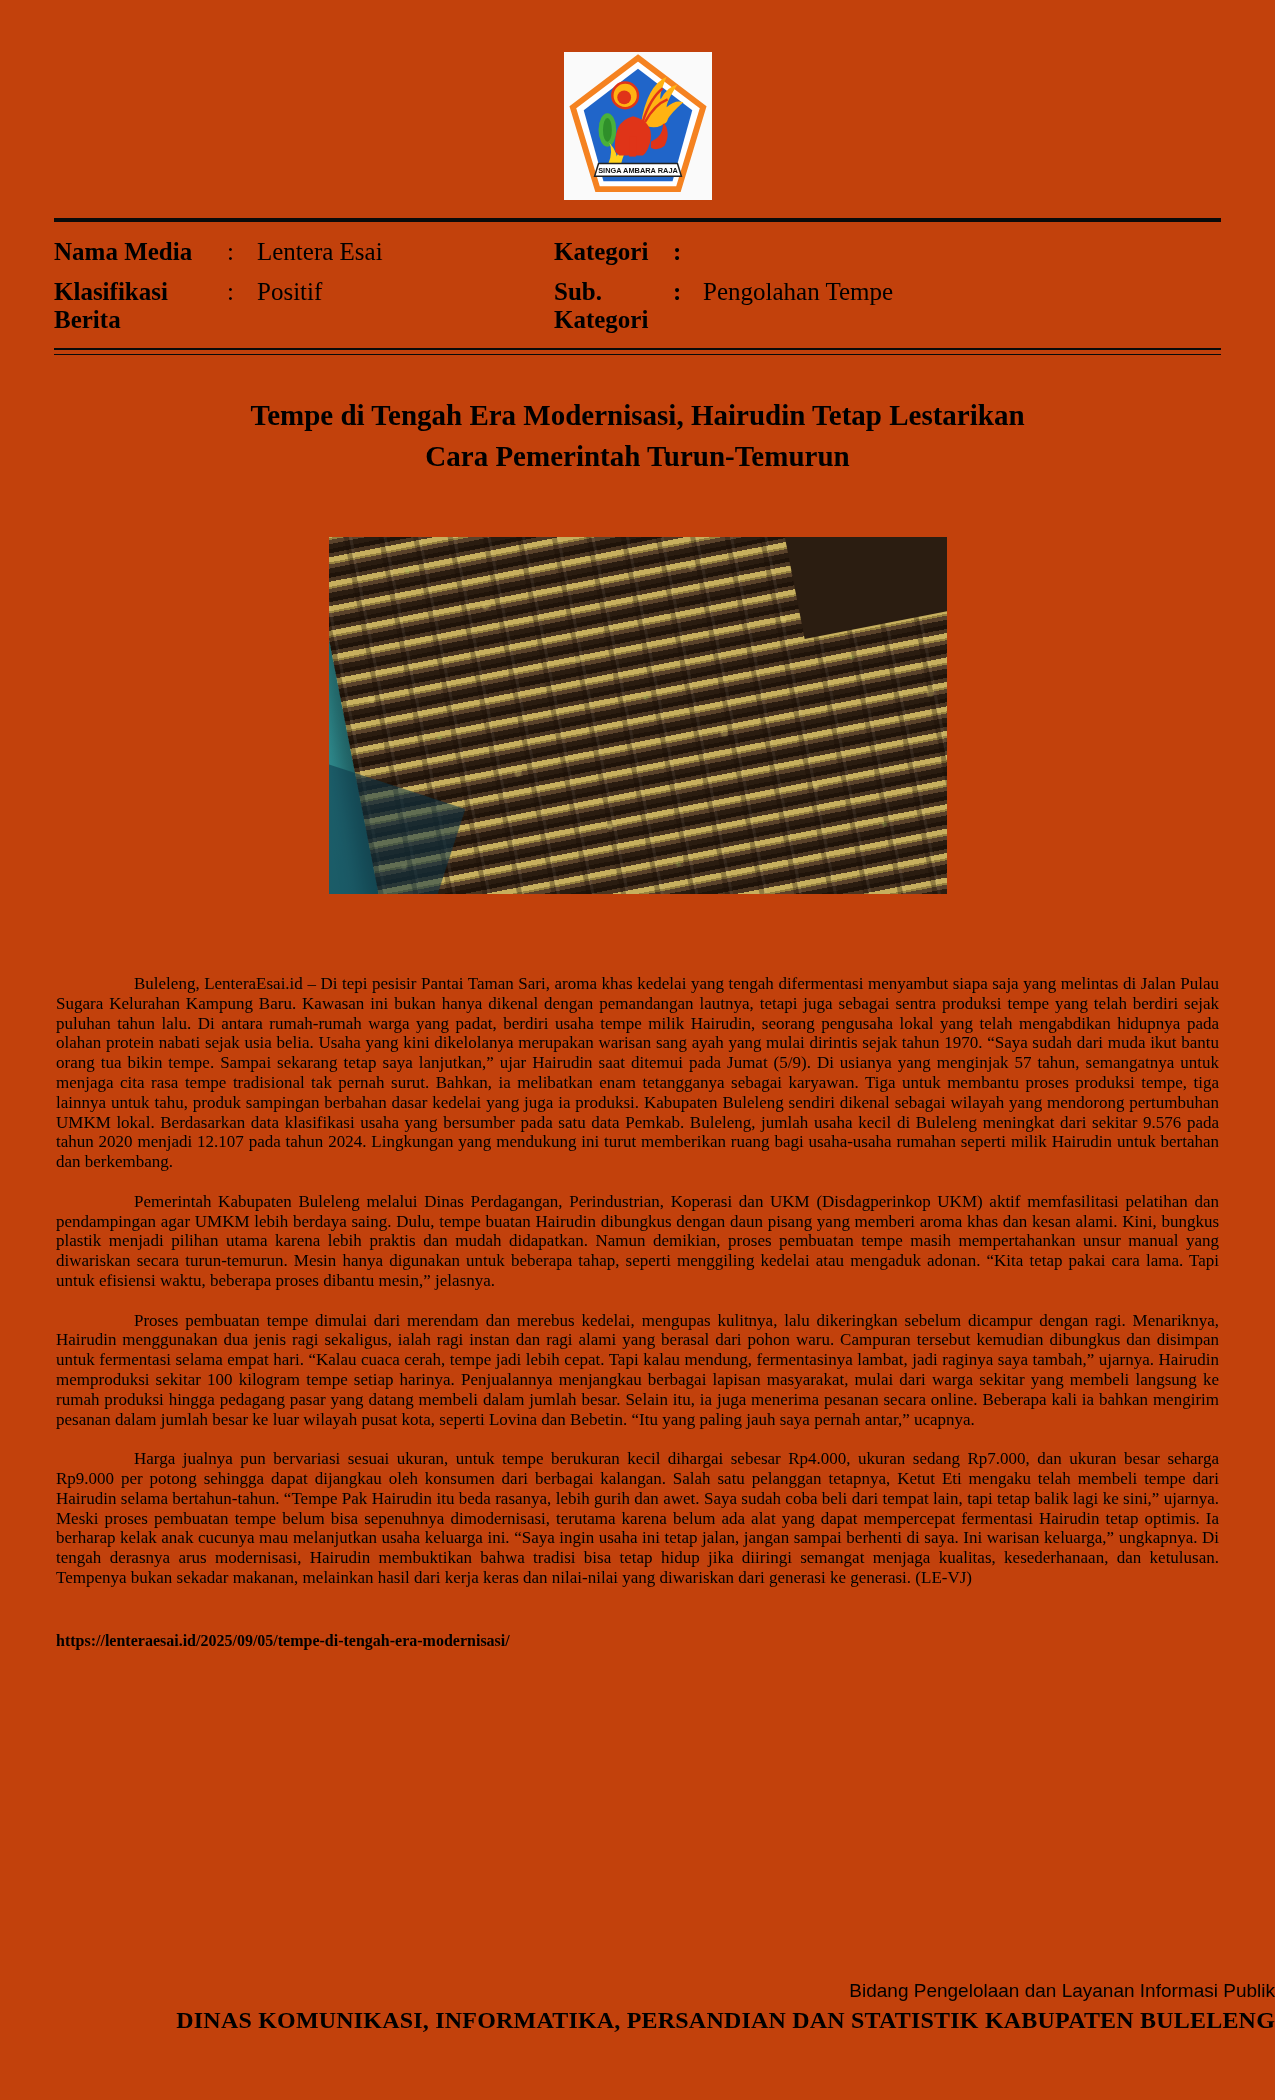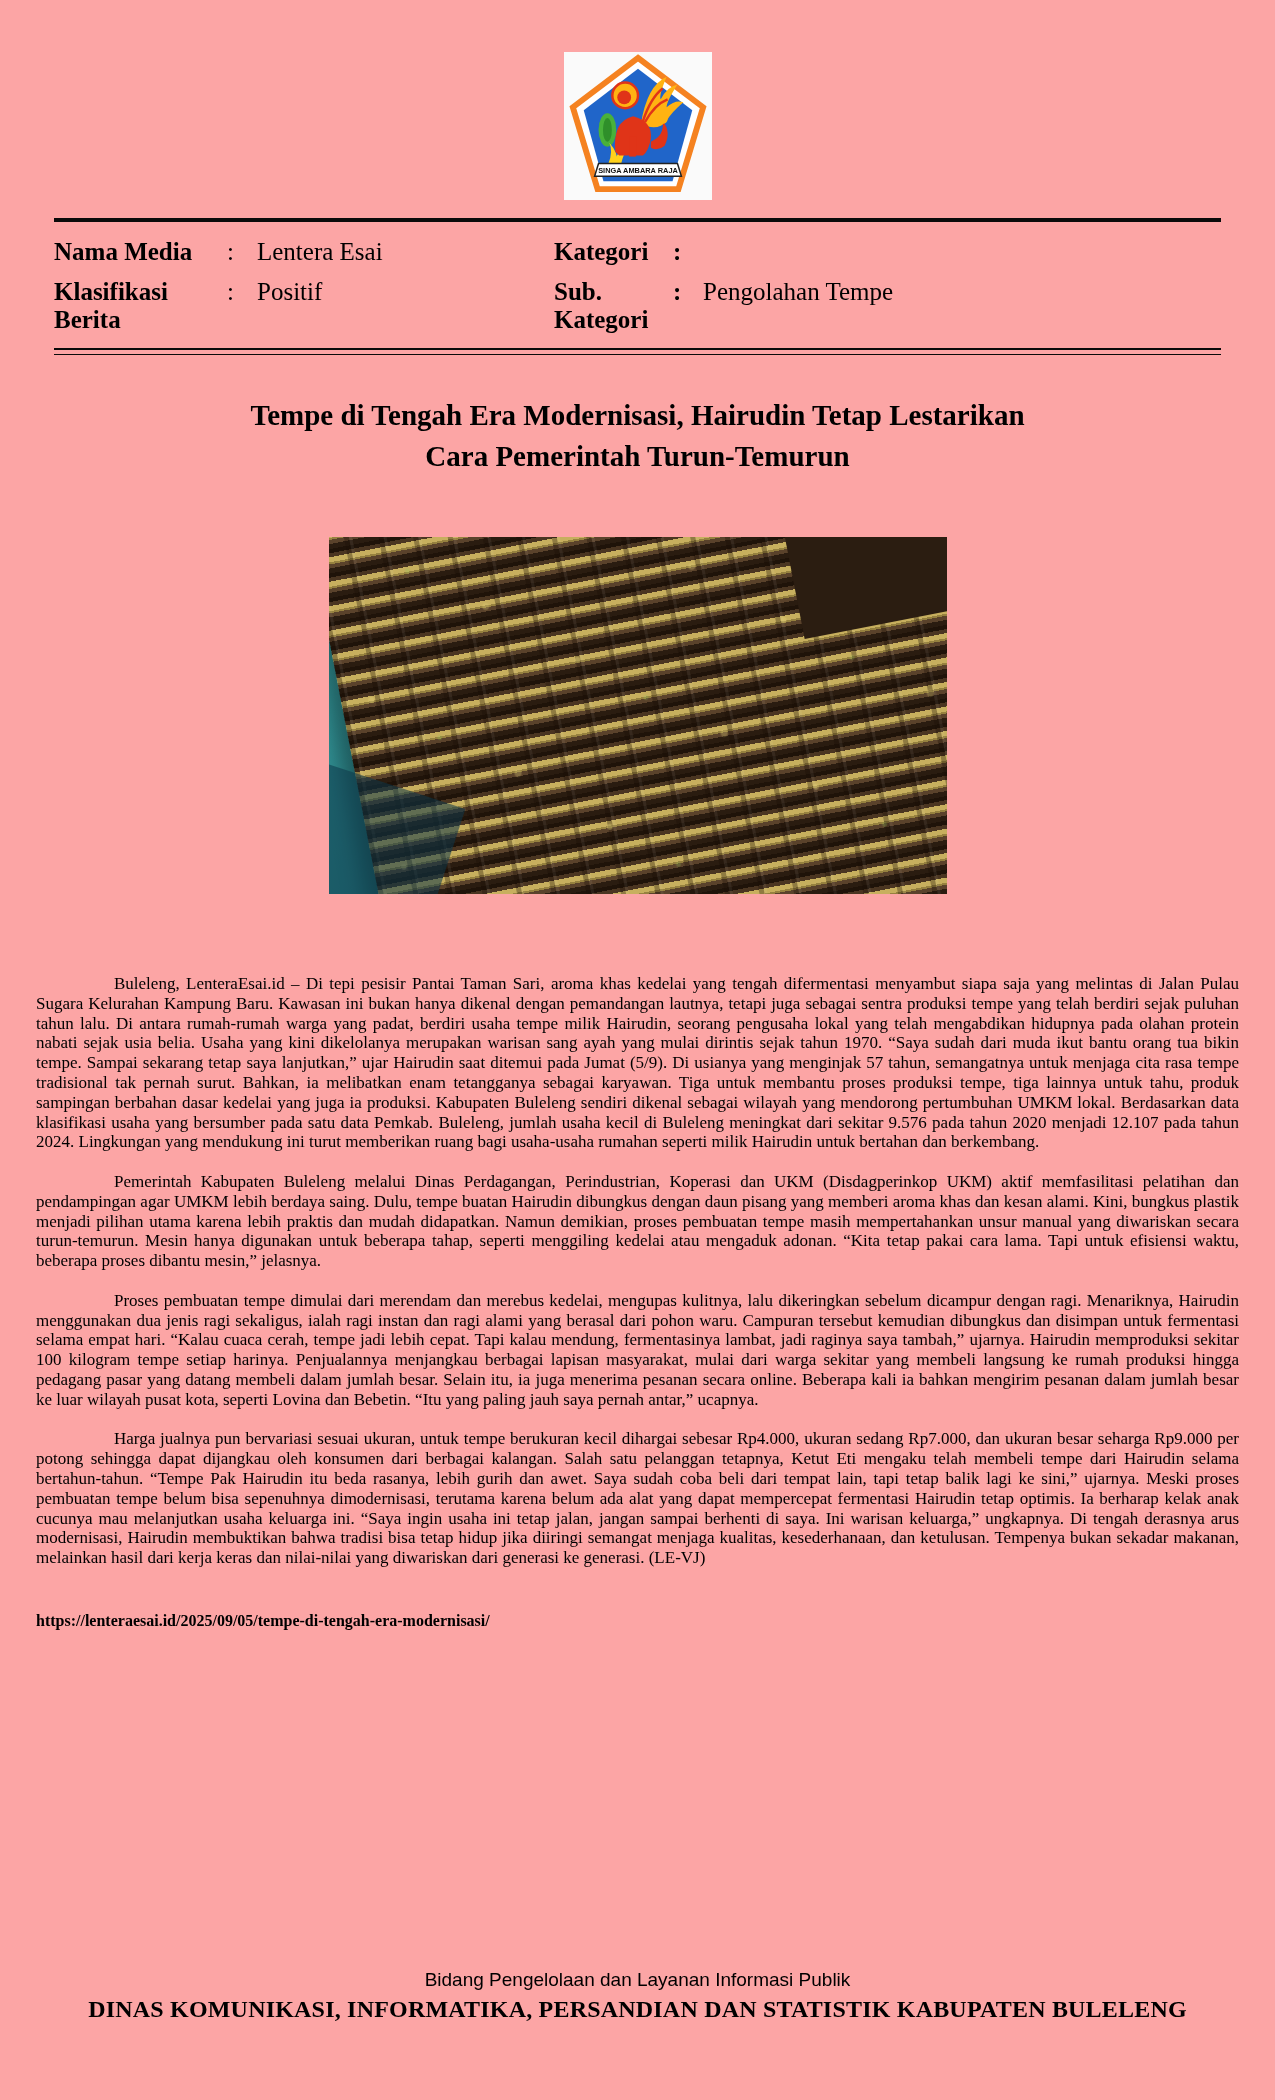--- a/index.html
+++ b/index.html
@@ -1,18 +1,18 @@
 <!DOCTYPE html>
 <html><head>
 <meta charset="utf-8">
 <style>
   html,body{margin:0;padding:0;background:#ffffff;}
-  .page{width:1275px;height:2100px;position:relative;background:#fca5a5;
+  .page{width:1275px;height:2100px;position:relative;background:#c2410c;
         font-family:"Liberation Serif",serif;color:#000;overflow:hidden;}
-  .content{margin:0 36px;}
+  .content{margin:0 56px;}
 
   
   .logo-wrap{padding-top:52px;text-align:center;}
   .logo-svg{width:152px;height:148px;display:inline-block;}
 
   
   .hdr-title{margin-top:24px;text-align:center;font-size:33px;font-weight:bold;
              letter-spacing:.4px;white-space:nowrap;}
   .rule-thick{margin:14px 54px 0 54px;height:4px;background:#0a0a0a;}
 
@@ -55,21 +55,21 @@
   .ph-corner{position:absolute;right:-34px;top:-40px;width:190px;height:125px;background:#2b1d11;transform:rotate(-11deg);}
   .ph-blue{position:absolute;left:-46px;bottom:-56px;width:160px;height:170px;background:rgba(12,55,72,.55);transform:rotate(18deg);}
 
   
   .body-text{margin-top:80px;font-size:17px;line-height:19.8px;text-align:justify;}
   .body-text p{margin:0 0 19.8px 0;text-indent:78px;}
   .body-text p:last-child{margin-bottom:0;}
   .url-line{margin-top:44px;font-size:16px;font-weight:bold;color:#000;text-decoration:none;display:inline-block;}
 
   
-  .footer{position:absolute;left:0;right:0;bottom:77px;text-align:center;}
+  .footer{position:absolute;left:0;right:0;bottom:66px;text-align:right;}
   .footer-l1{font-family:"Liberation Sans",sans-serif;font-size:19px;margin-bottom:5px;}
   .footer-l2{font-size:24px;font-weight:bold;letter-spacing:.2px;white-space:nowrap;}
 </style>
 </head>
 <body>
 
 <div class="page">
 
   <div class="logo-wrap">
     <svg class="logo-svg" viewBox="0 0 150 150">

